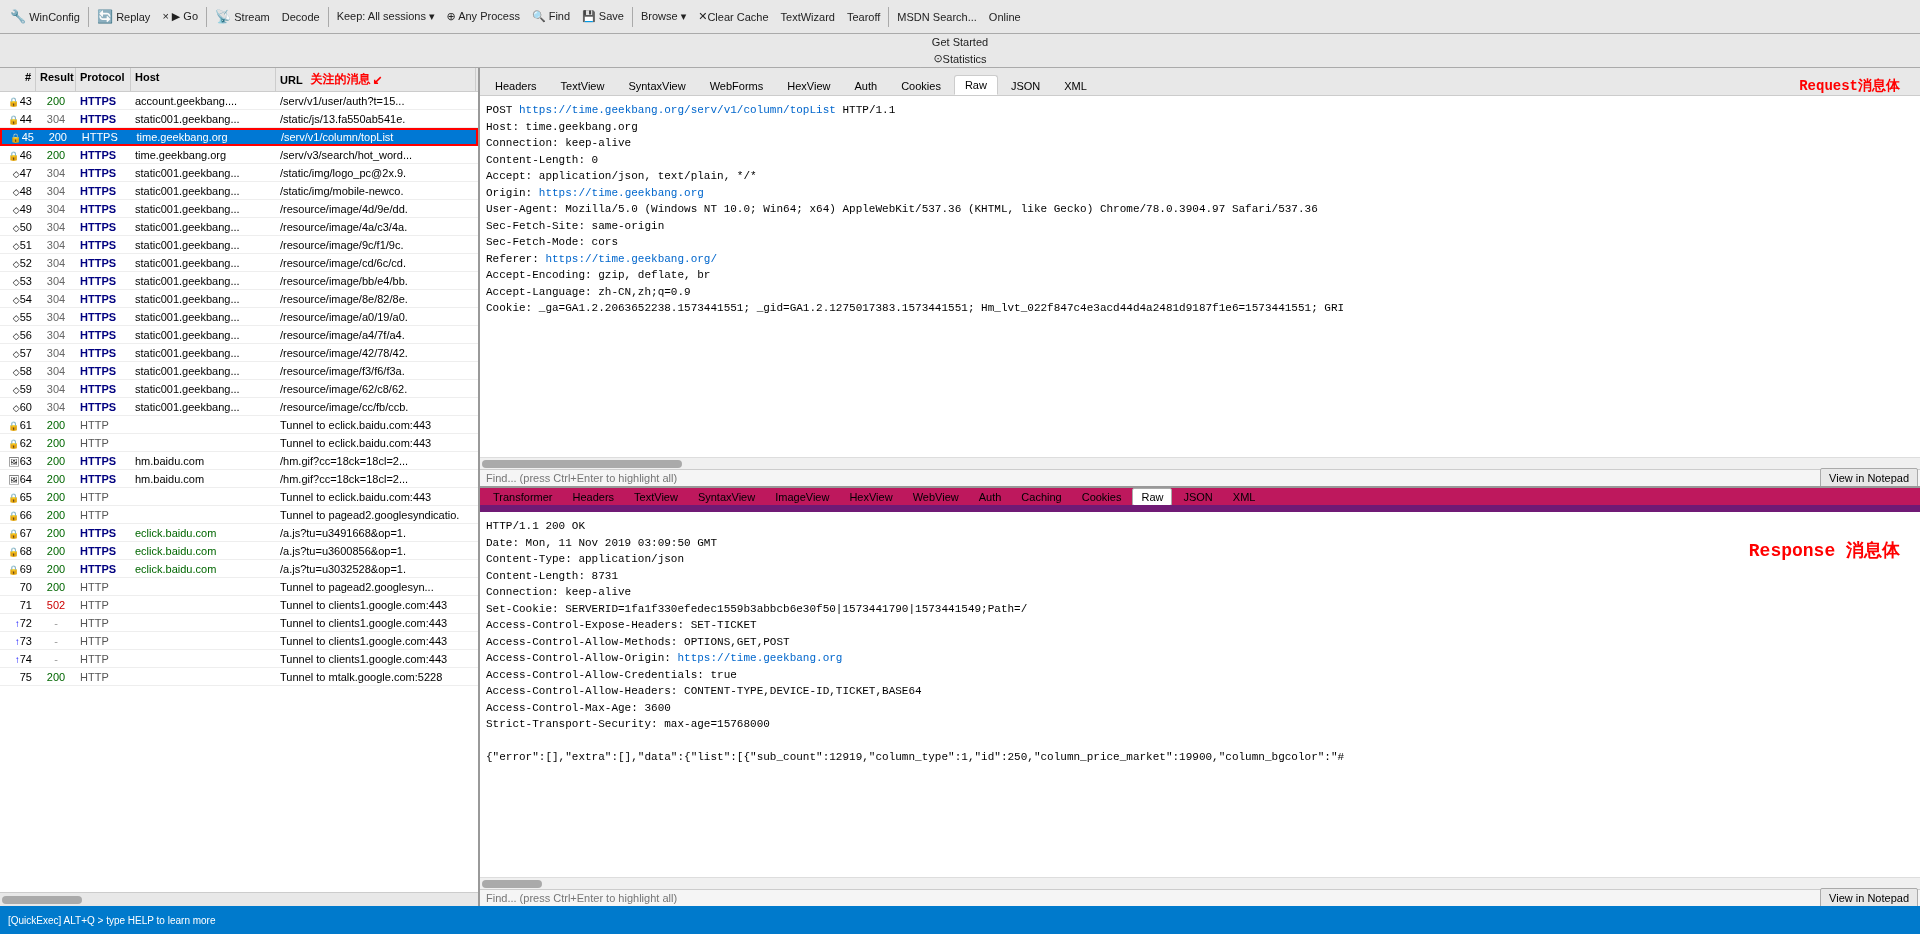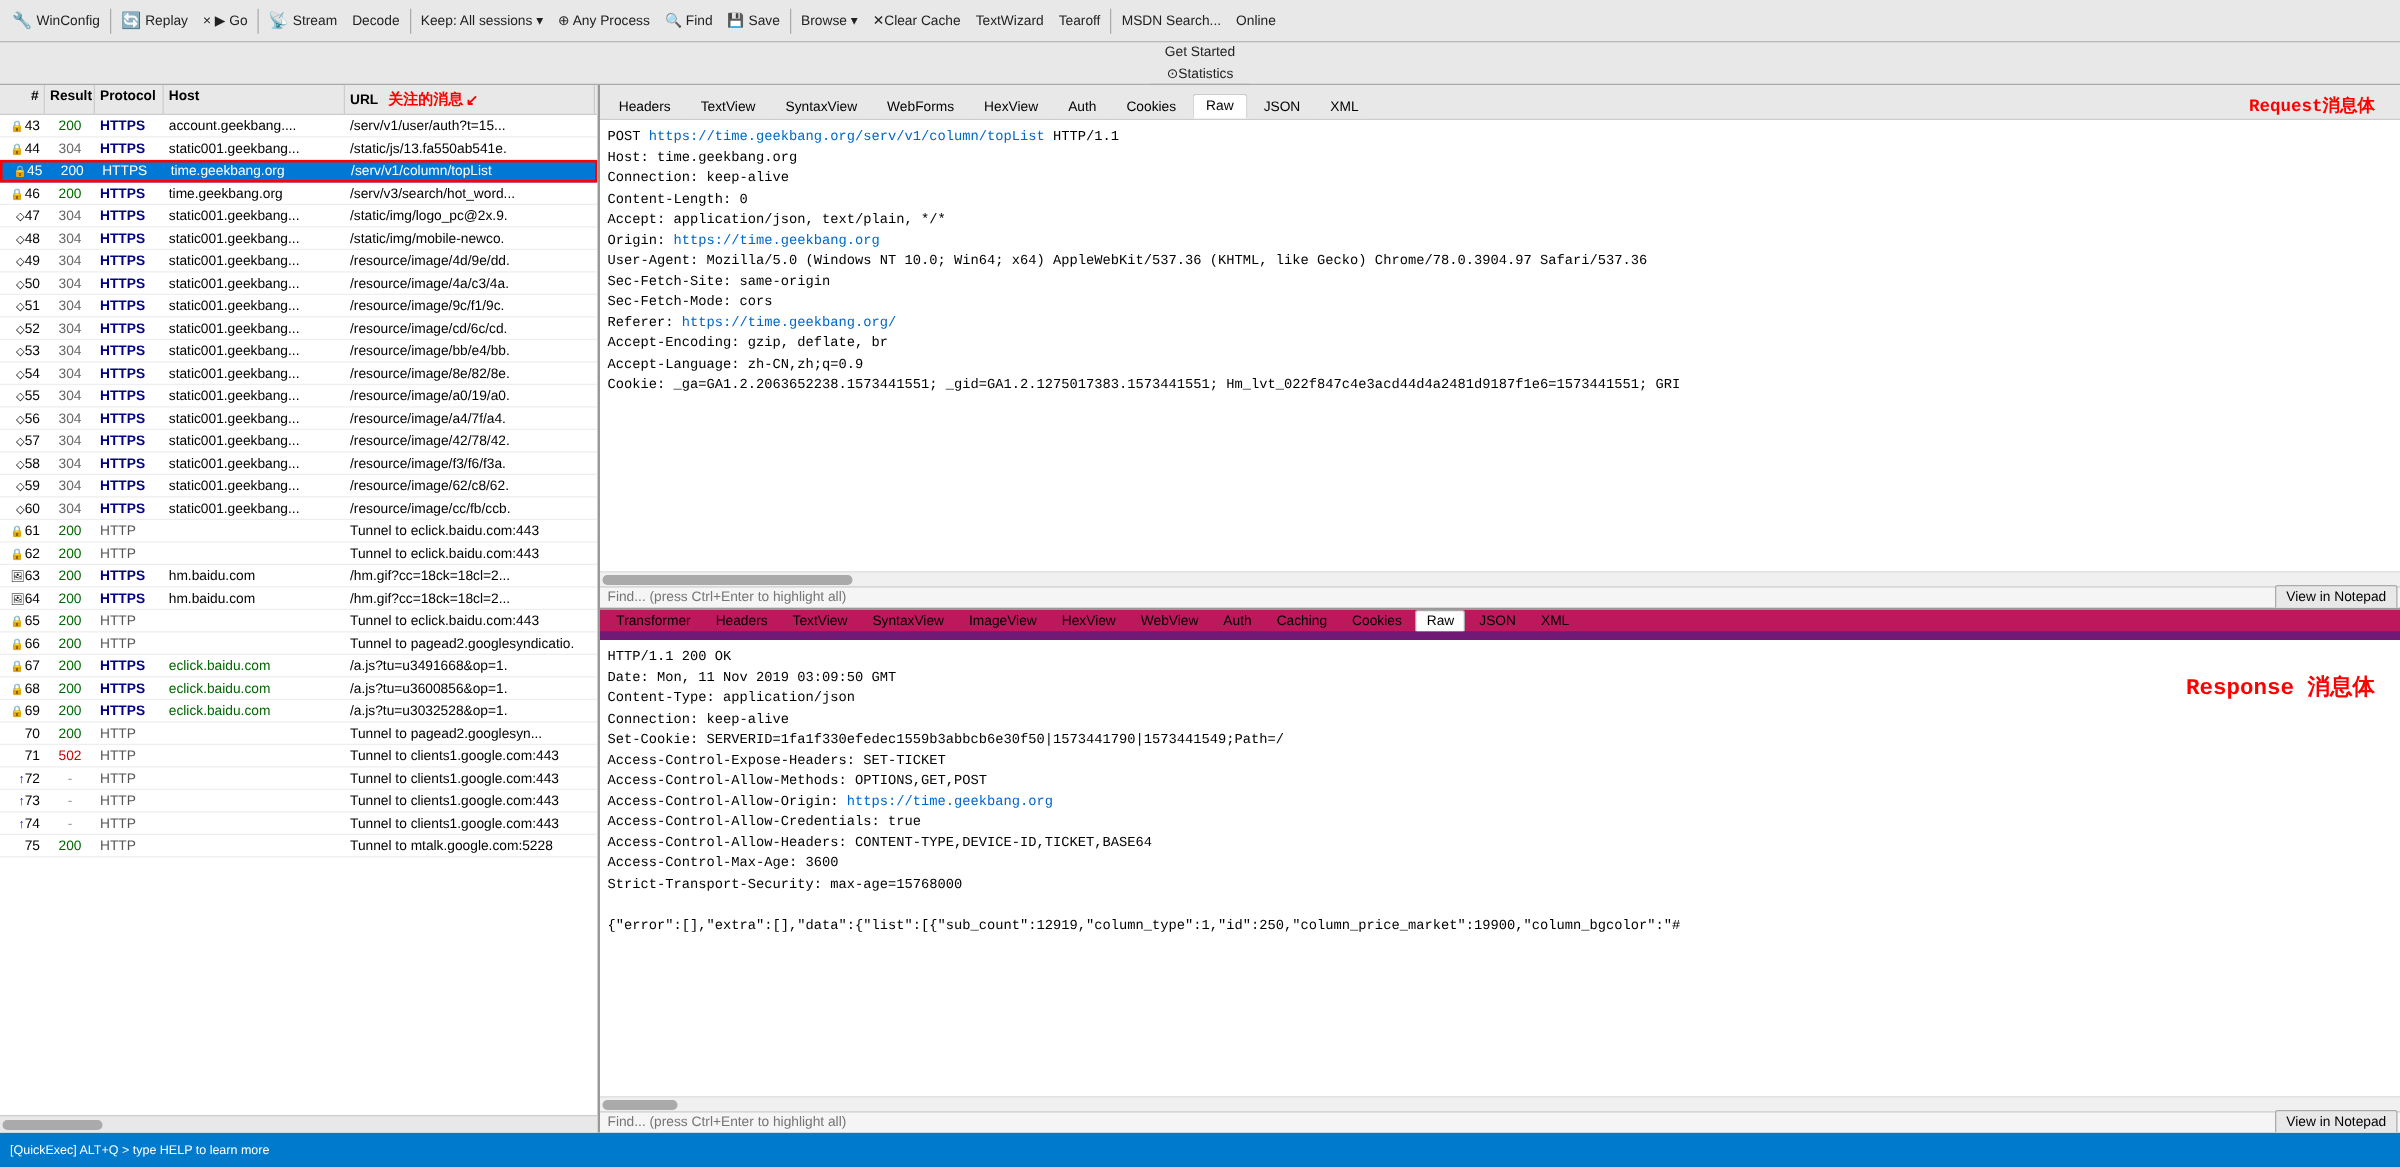--- a/index.html
+++ b/index.html
@@ -753,20 +753,21 @@
         <div class="sub-tab">
           <span>XML</span>
         </div>
       </div>
 
       <div class="response-content">
         <div class="response-label">Response 消息体</div>
         <div>HTTP/1.1 200 OK</div>
         <div>Date: Mon, 11 Nov 2019 03:09:50 GMT</div>
         <div>Content-Type: application/json</div>
+        <div>Content-Length: 8731</div>
         <div>Connection: keep-alive</div>
         <div>Set-Cookie: SERVERID=1fa1f330efedec1559b3abbcb6e30f50|1573441790|1573441549;Path=/</div>
         <div>Access-Control-Expose-Headers: SET-TICKET</div>
         <div>Access-Control-Allow-Methods: OPTIONS,GET,POST</div>
         <div>Access-Control-Allow-Origin: <a href="#">https://time.geekbang.org</a></div>
         <div>Access-Control-Allow-Credentials: true</div>
         <div>Access-Control-Allow-Headers: CONTENT-TYPE,DEVICE-ID,TICKET,BASE64</div>
         <div>Access-Control-Max-Age: 3600</div>
         <div>Strict-Transport-Security: max-age=15768000</div>
         <br>

